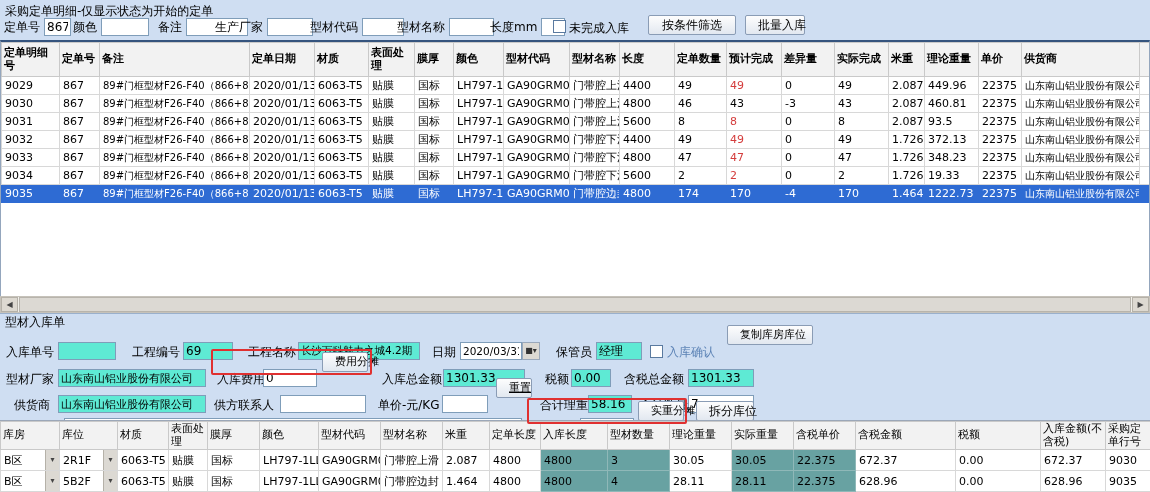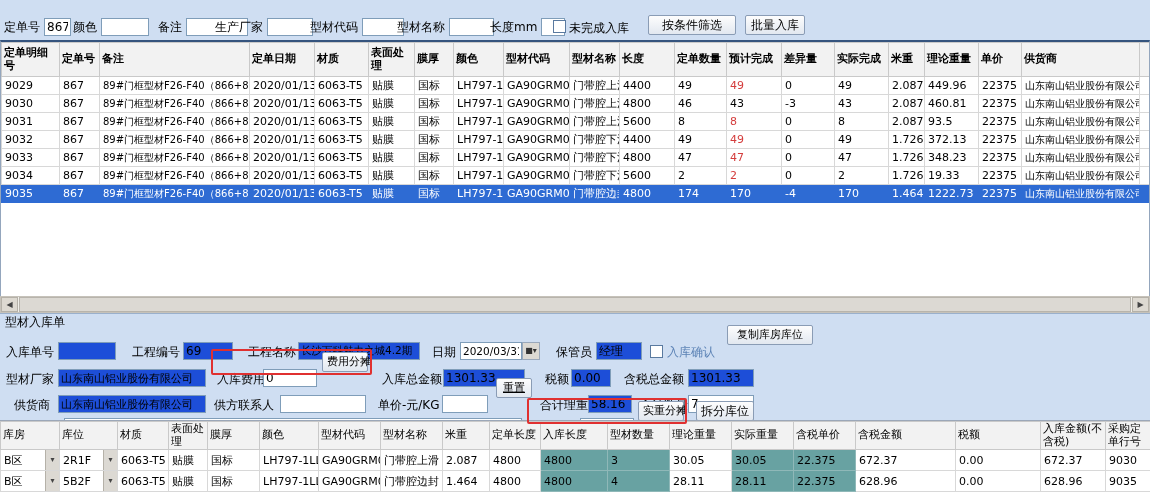--- a/index.html
+++ b/index.html
@@ -12,26 +12,26 @@
 
   .sec-title { position:absolute; left:5px; top:3px; font-size:12px; }
 
   
   .fg { position:absolute; top:17px; height:20px; display:flex; align-items:center; gap:4px; }
   .lbl { font-size:12px; white-space:nowrap; }
   input.box {
     height:18px; border:1px solid #7f9db9; background:#fff; font-size:12px;
     font-family:inherit; padding:0 2px;
   }
-  input.ro { background:#1d4ed8; }
+  input.ro { background:#5eead4; }
   .f10 { font-size:10.5px !important; }
   .btn {
     position:absolute; height:20px; border:1px solid #8a9cb5; border-radius:2px;
     background:linear-gradient(#fdfdfd,#e2e8f0); font-size:12px; font-family:inherit;
-    padding:0 4px; text-align:center; line-height:18px; white-space:nowrap; cursor:default;
+    padding:0 12px; text-align:center; line-height:18px; white-space:nowrap; cursor:default;
   }
   .cb { position:absolute; width:13px; height:13px; border:1px solid #5a7aa0; background:#fff; }
 
   
   .grid-area {
     position:absolute; left:0; top:40px; width:1150px; height:256px; background:#fff;
     border-top:2px solid #35547e; border-left:1px solid #94a6bd; border-right:1px solid #94a6bd;
     overflow:hidden;
   }
   table.grid { border-collapse:collapse; table-layout:fixed; width:1150px; font-size:11px; }
@@ -81,20 +81,21 @@
   .combo-in .cv { flex:1; padding:0 3px; overflow:hidden; white-space:nowrap; }
   .combo-in .dd { width:14px; align-self:stretch; background:#dcd9d3;
     border-left:1px solid #b5b1a8; font-size:8px; color:#444; text-align:center;
     line-height:19px; }
 </style>
 </head>
 <body>
 
 <div id="screen">
 
+  <div class="sec-title">采购定单明细-仅显示状态为开始的定单</div>
 
   <div class="fg" style="left:4px">
     <span class="lbl">定单号</span>
     <input class="box" style="width: 27px;" value="867">
   </div>
   <div class="fg" style="left:73px">
     <span class="lbl">颜色</span>
     <input class="box" style="width: 48px;" value="">
   </div>
   <div class="fg" style="left:158px">

